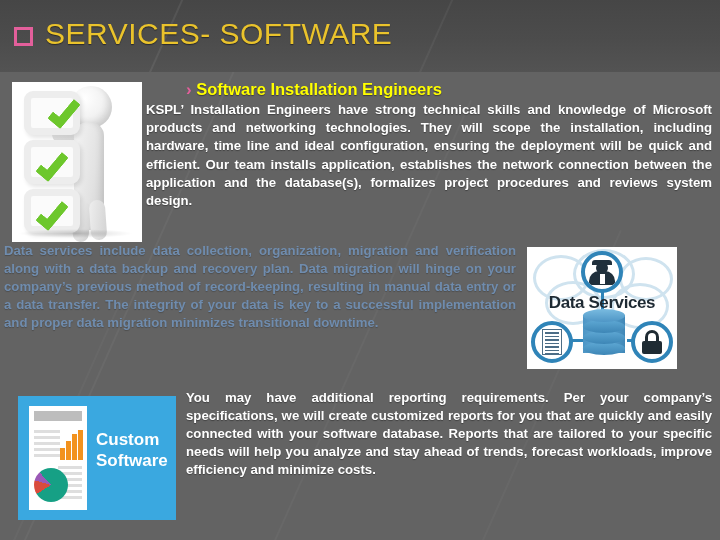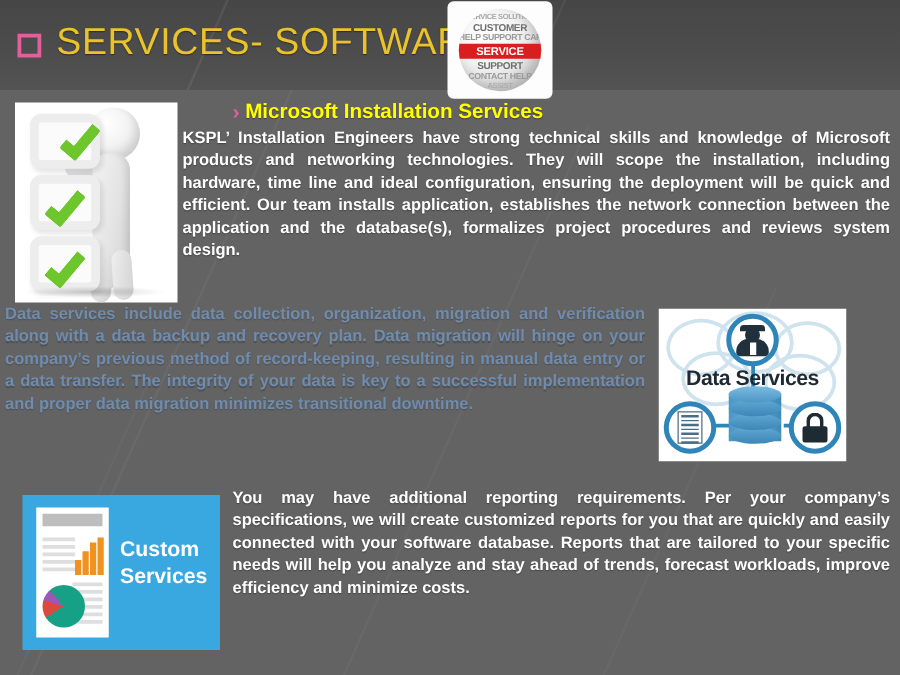--- a/index.html
+++ b/index.html
@@ -259,53 +259,40 @@
   <div id="header-band">
     <div class="hsheen"></div>
     <div class="hsheen2"></div>
   </div>
 
   <div id="title-row">
     <div id="sq-bullet"></div>
     <div id="slide-title">SERVICES- SOFTWARE</div>
   </div>
 
-  <div id="globe-img">
-    <div class="ball">
-      <div class="wc r1">SERVICE SOLUTION</div>
-      <div class="wc r2">CUSTOMER</div>
-      <div class="wc r3">HELP SUPPORT CARE</div>
-      <div class="band">
-        <span>SERVICE</span>
-      </div>
-      <div class="wc r5">SUPPORT</div>
-      <div class="wc r6">CONTACT HELP</div>
-      <div class="wc r7">ASSIST</div>
-    </div>
-  </div>
 
   <div id="img-checkmarks">
     <div class="man-head"></div>
     <div class="man-arm"></div>
     <div class="man-body"></div>
     <div class="man-leg l1"></div>
     <div class="man-leg l2"></div>
     <div class="ck-box b1"></div>
     <div class="ck-box b2"></div>
     <div class="ck-box b3"></div>
     <div class="ck-tick t1"></div>
     <div class="ck-tick t2"></div>
     <div class="ck-tick t3"></div>
     <div class="floor-shadow"></div>
   </div>
 
   <div id="sec-install">
     <div class="head-line">
       <span class="chev">›</span>
-      <span class="sec-head">Microsoft Installation Services</span>
+      <span class="sec-head">Software Installation Engineers</span>
     </div>
     <div class="body-text">KSPL’ Installation Engineers have strong technical skills and knowledge of Microsoft products and networking technologies. They will scope the installation, including hardware, time line and ideal configuration, ensuring the deployment will be quick and efficient. Our team installs application, establishes the network connection between the application and the database(s), formalizes project procedures and reviews system design.</div>
   </div>
 
   <div id="sec-data">
     <div class="body-text blue">Data services include data collection, organization, migration and verification along with a data backup and recovery plan. Data migration will hinge on your company’s previous method of record-keeping, resulting in manual data entry or a data transfer. The integrity of your data is key to a successful implementation and proper data migration minimizes transitional downtime.</div>
   </div>
 
   <div id="img-dataservices">
     <div class="cloud c1"></div>
@@ -372,21 +359,21 @@
       <div class="ln" style="top:60px; right:5px; left:auto; width:24px;"></div>
       <div class="ln" style="top:66px; right:5px; left:auto; width:24px;"></div>
       <div class="ln" style="top:72px; right:5px; left:auto; width:24px;"></div>
       <div class="ln" style="top:78px; right:5px; left:auto; width:24px;"></div>
       <div class="ln" style="top:84px; right:5px; left:auto; width:24px;"></div>
       <div class="ln" style="top:90px; right:5px; left:auto; width:24px;"></div>
       <div class="pie"></div>
     </div>
     <div class="rep-label">
       <div>Custom</div>
-      <div>Services</div>
+      <div>Software</div>
     </div>
   </div>
 
   <div id="sec-reports">
     <div class="body-text">You may have additional reporting requirements. Per your company’s specifications, we will create customized reports for you that are quickly and easily connected with your software database. Reports that are tailored to your specific needs will help you analyze and stay ahead of trends, forecast workloads, improve efficiency and minimize costs.</div>
   </div>
 
 </div>
 
 </body></html>

